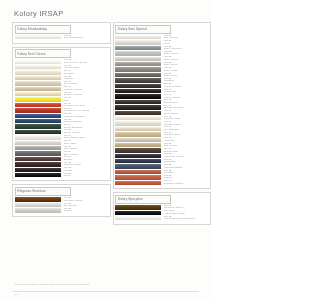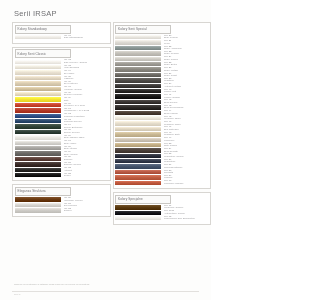--- a/index.html
+++ b/index.html
@@ -113,21 +113,21 @@
     left: 12px; top: 291px;
     width: 187px; height: 0.4px;
     background: #e2e0dd;
   }
 </style>
 </head>
 <body>
 
 <div class="page">
 
-  <div class="page-title">Serii IRSAP</div>
+  <div class="page-title">Kolory IRSAP</div>
 
   <div class="columns">
     <div class="col col-left">
         <div class="section">
           <div class="section-header">Kolory Standardowy</div>
           <div class="swatch-list">
             <div class="swatch-row">
               <div class="swatch" style="background: linear-gradient(rgb(255, 255, 255) 0%, rgb(242, 239, 233) 45%, rgb(224, 221, 215) 100%);"></div>
               <div class="labels">
                 <div class="lbl-code">Kol. 01</div>

